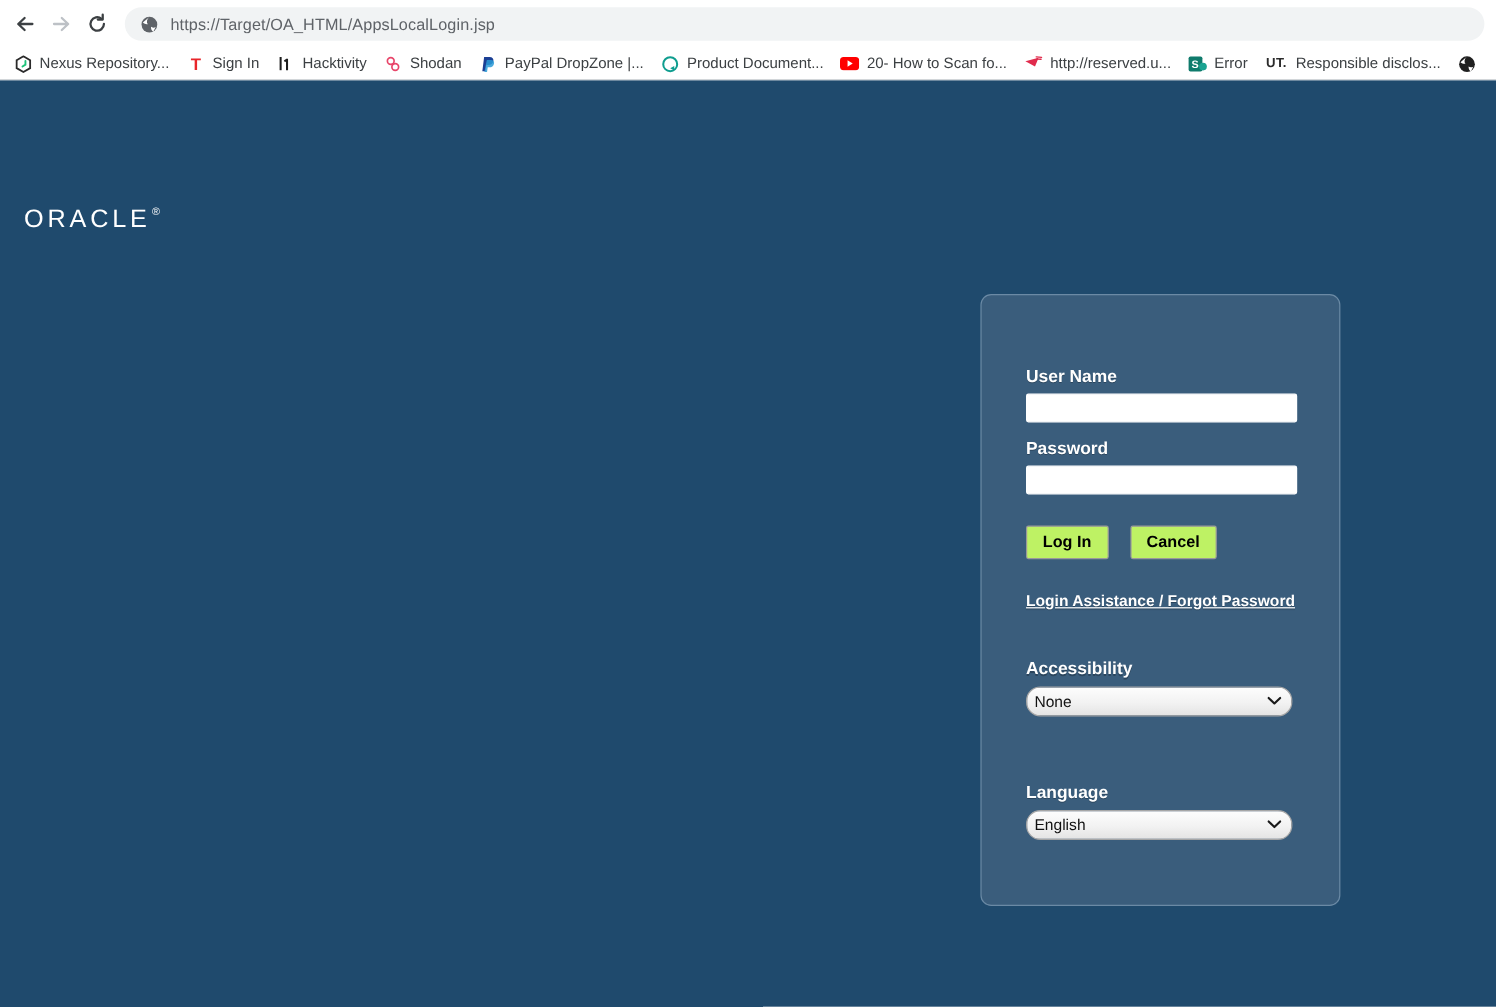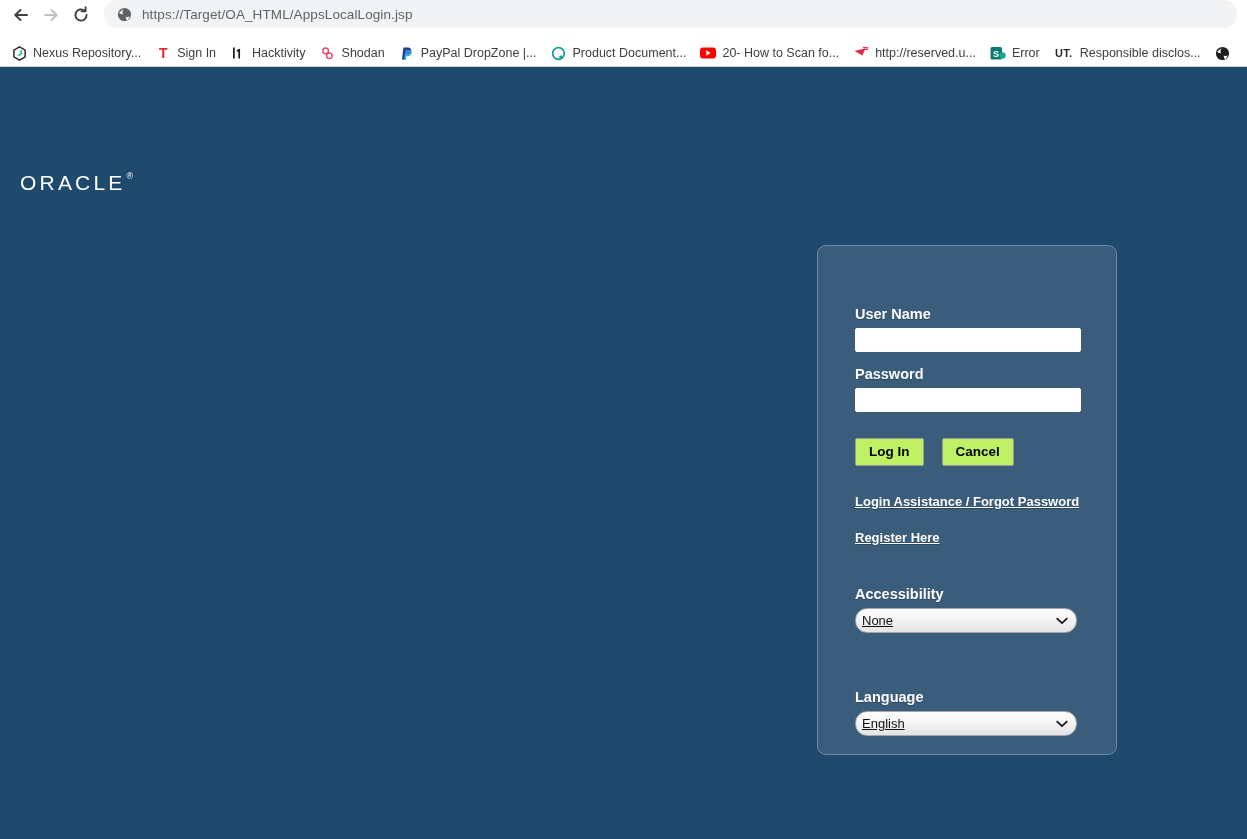--- a/index.html
+++ b/index.html
@@ -17,21 +17,21 @@
   
   .browser-chrome {
     background: #ffffff;
     height: 67px;
     box-sizing: border-box;
     border-bottom: 1px solid #c8ccd0;
   }
   .nav-bar {
     height: 40px;
     display: flex;
-    align-items: flex-start;
+    align-items: center;
     padding: 0 10px 0 6px;
     box-sizing: border-box;
   }
   .nav-btn {
     width: 30px;
     height: 30px;
     display: flex;
     align-items: center;
     justify-content: center;
     flex: 0 0 auto;
@@ -210,21 +210,20 @@
     border: 1px solid #a6a6a6;
     border-radius: 12px;
     background: linear-gradient(to bottom, #fdfdfd 0%, #f2f2f2 55%, #e4e4e4 100%);
     font-size: 13px;
     color: #111111;
     padding: 0 6px;
     box-sizing: border-box;
     font-family: "Liberation Sans", sans-serif;
     -webkit-appearance: none;
     appearance: none;
-    text-decoration: underline;
   }
   .select-wrap {
     position: relative;
     width: 222px;
   }
   .select-wrap .caret {
     position: absolute;
     right: 9px;
     top: 50%;
     transform: translateY(-50%);
@@ -404,23 +403,20 @@
       <div class="field-label">Password</div>
       <input class="text-input" type="password" value="" style="">
 
       <div class="button-row">
         <button class="btn">Log In</button>
         <button class="btn">Cancel</button>
       </div>
 
       <div class="link-row">
         <a class="panel-link" href="#">Login Assistance / Forgot Password</a>
-      </div>
-      <div class="link-row2">
-        <a class="panel-link" href="#">Register Here</a>
       </div>
 
       <div class="select-section">
         <div class="select-label">Accessibility</div>
         <div class="select-wrap">
           <select class="styled-select">
             <option>None</option>
           </select>
           <span class="caret">
             <svg width="12" height="8" viewBox="0 0 12 8">

